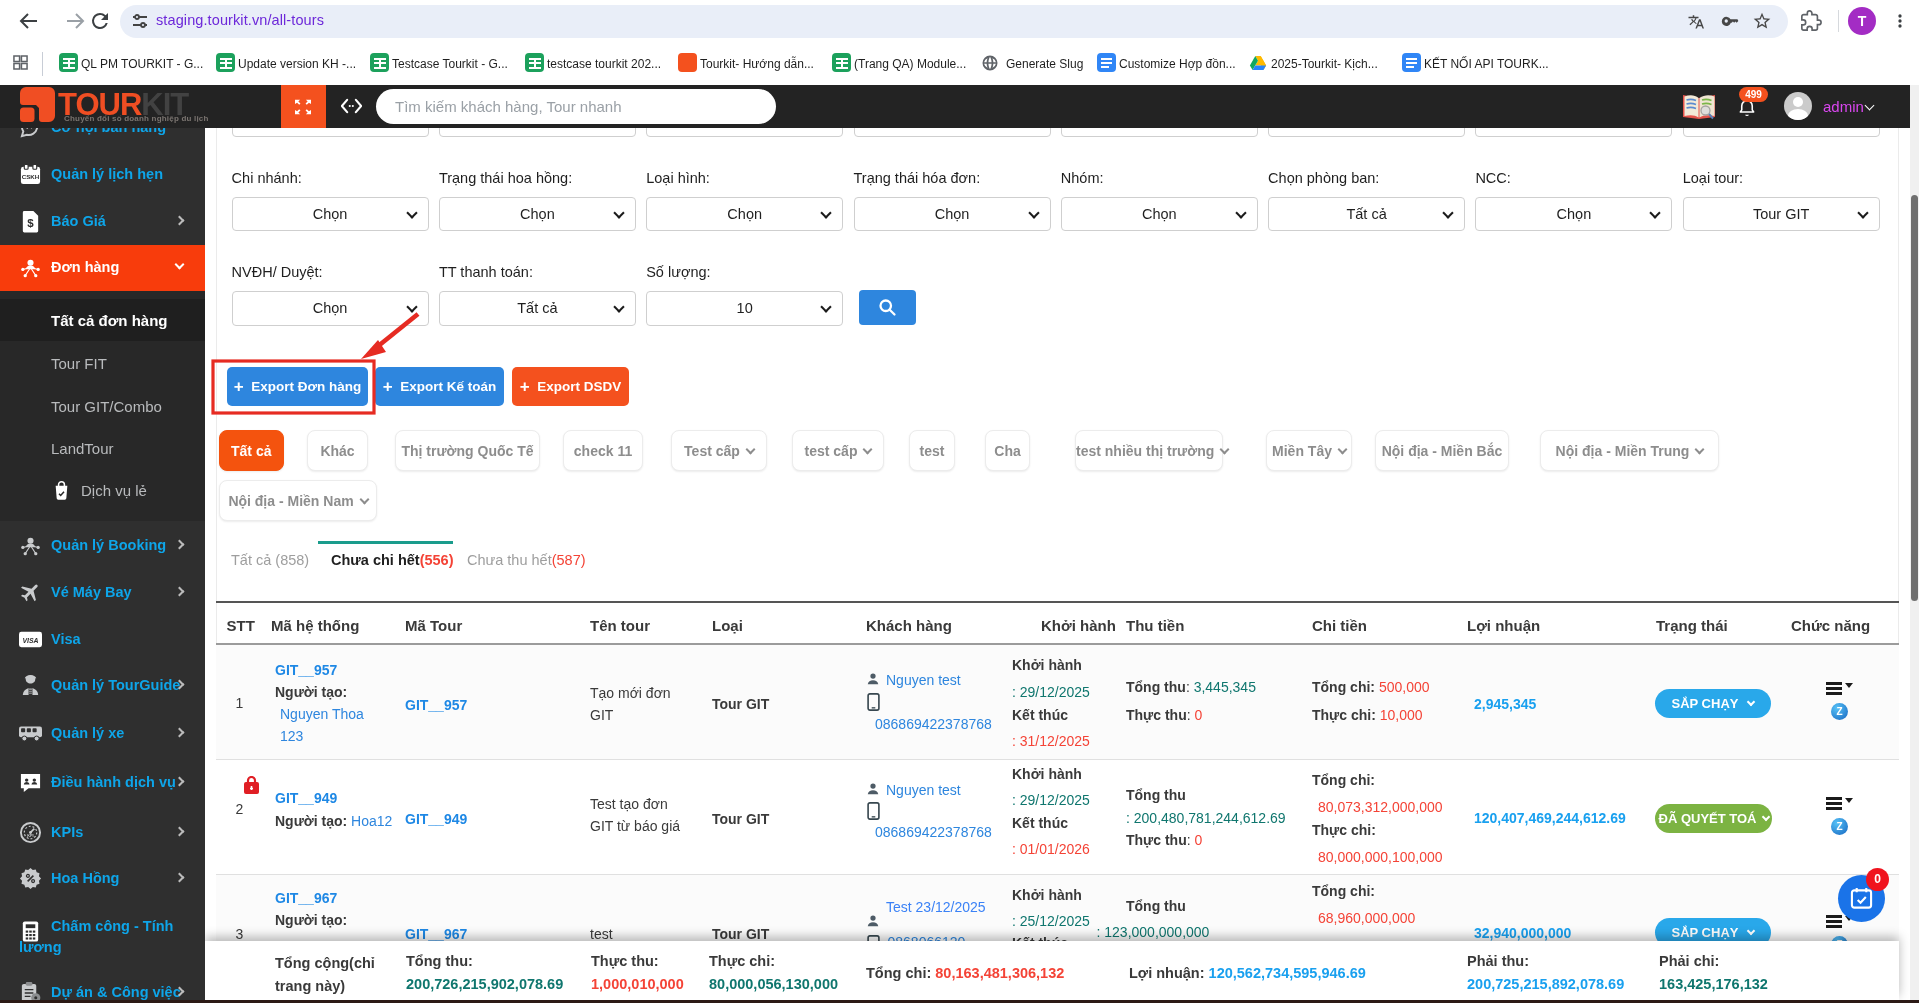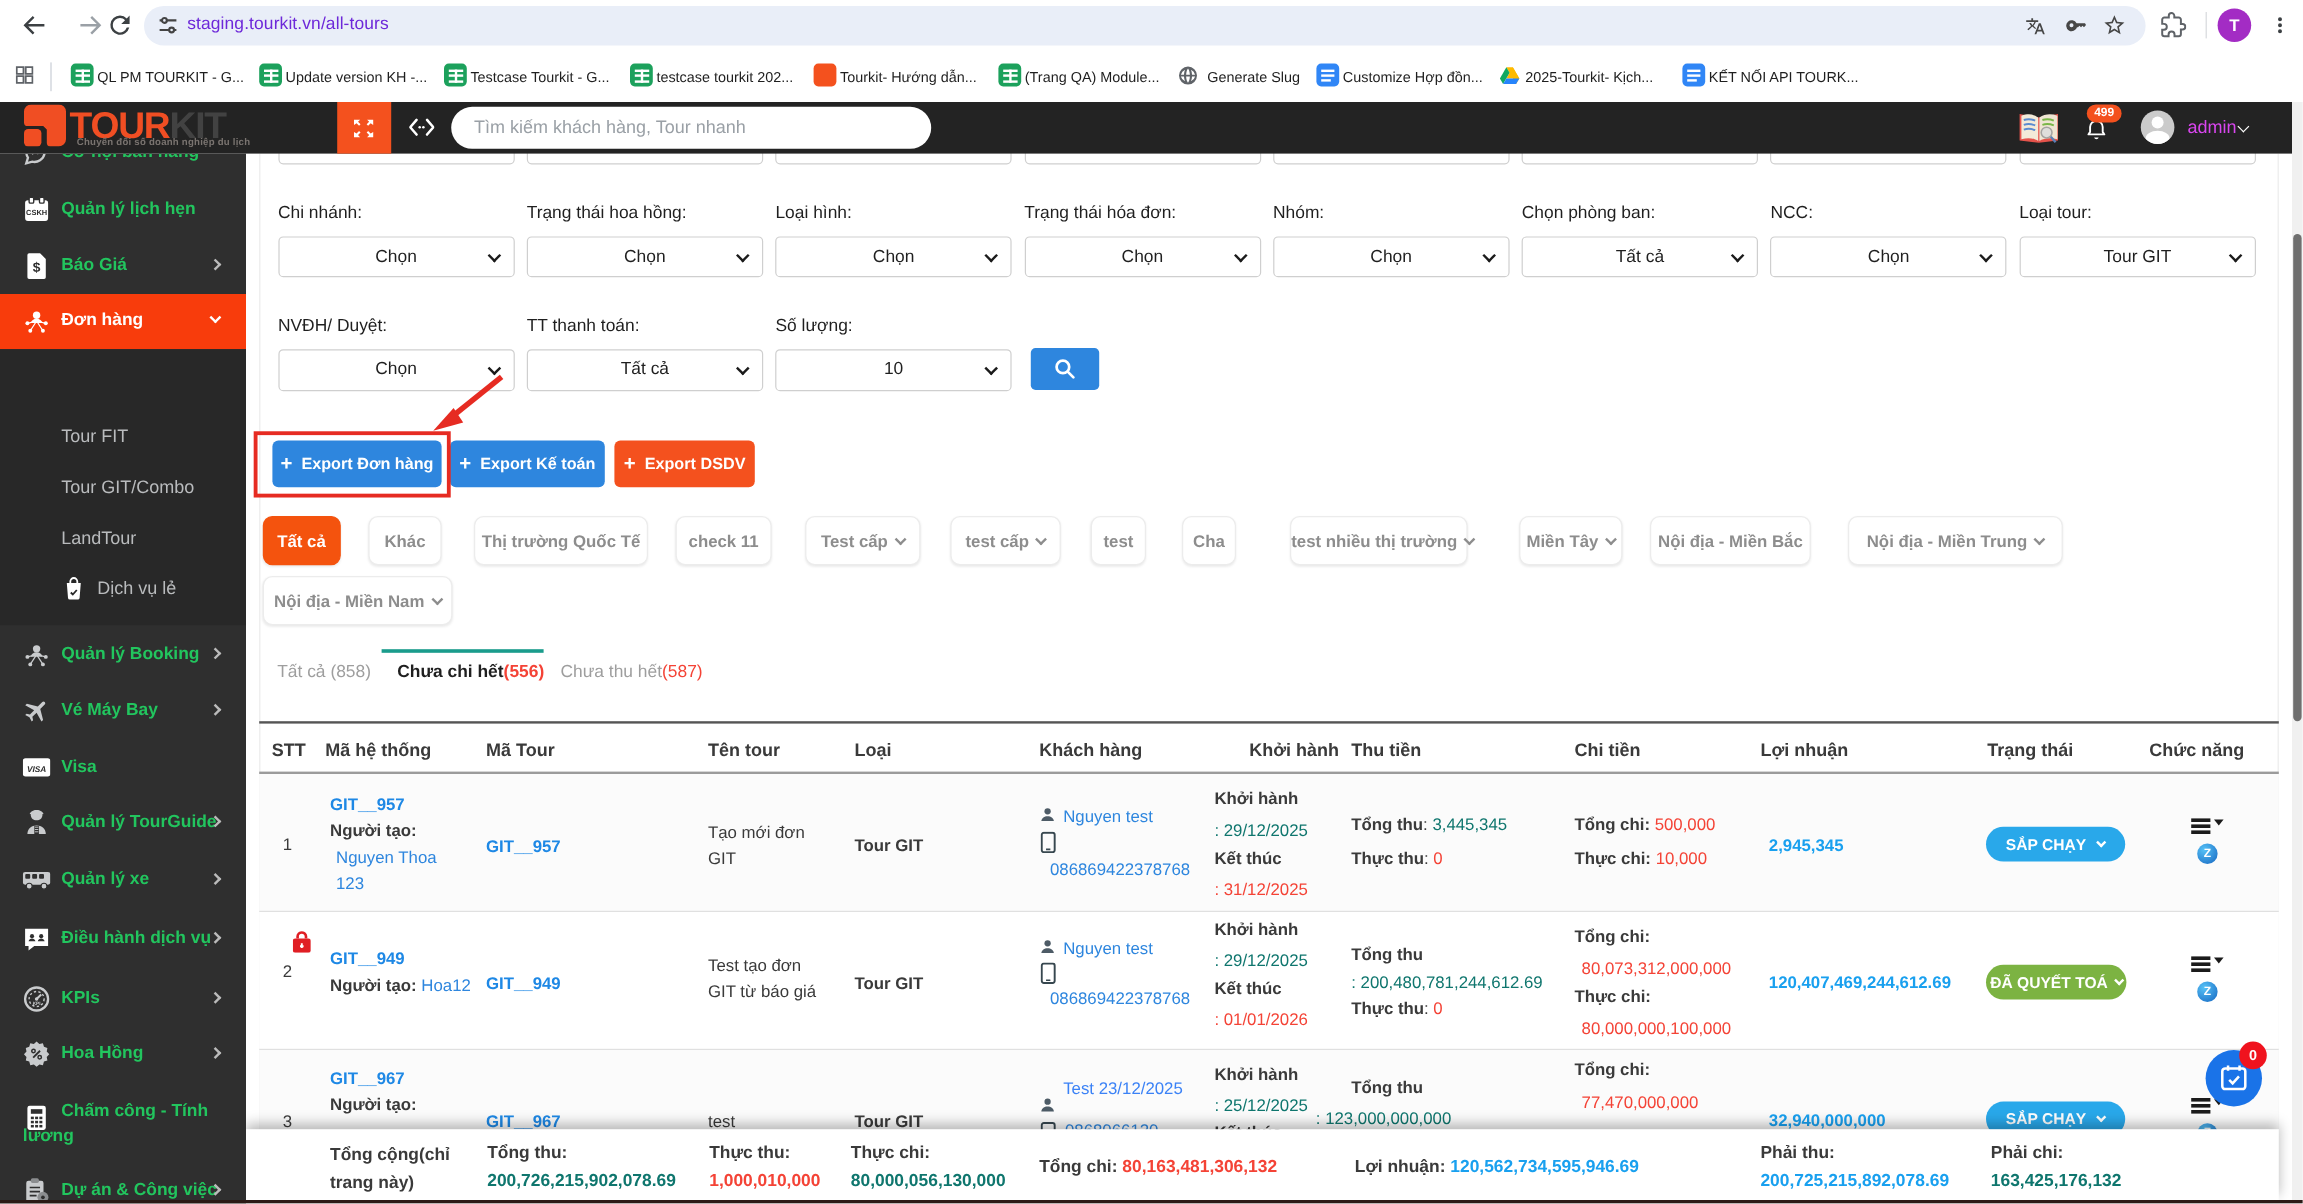--- a/index.html
+++ b/index.html
@@ -26,21 +26,21 @@
  linear-gradient(#fff,#fff) left 0/11px 2px no-repeat,
  linear-gradient(#fff,#fff) left 4px/11px 2px no-repeat,
  linear-gradient(#fff,#fff) left 8px/8px 2px no-repeat}
 
 .apphead{position:absolute;left:0;top:85px;width:1910px;height:43px;background:#232323;z-index:6}
 .fsbtn{position:absolute;left:281px;top:0;width:45px;height:43px;background:#f4511e}
 .searchpill{position:absolute;left:376px;top:4px;width:400px;height:35px;background:#fff;border-radius:18px}
 .searchtxt{position:absolute;left:19px;top:9px;font-size:15px;color:#9aa0a6}
 
 .sidebar{position:absolute;left:0;top:128px;width:205px;height:875px;background:#2f2f2f;z-index:5;overflow:hidden}
-.mi{position:absolute;left:0;width:205px;height:47px;color:#22c55e;font-size:14.5px;font-weight:bold;white-space:nowrap}
+.mi{position:absolute;left:0;width:205px;height:47px;color:#0ea5e9;font-size:14.5px;font-weight:bold;white-space:nowrap}
 .mi .lbl{position:absolute;left:51px;top:15px}
 .mi .ic{position:absolute;left:19px;top:12px;width:23px;height:23px}
 .mi .chev{position:absolute;right:22px;top:19px;width:7px;height:7px;border-right:2px solid #bbb;border-bottom:2px solid #bbb;transform:rotate(-45deg)}
 .submenu{position:absolute;left:0;top:163px;width:205px;height:230px;background:#282828}
 .smi{position:absolute;left:0;width:205px;height:42px;color:#b9bbbd;font-size:15px}
 .smi .lbl{position:absolute;left:51px;top:13px}
 
 .content{position:absolute;left:205px;top:85px;width:1705px;height:918px;background:#fff}
 .flabel{position:absolute;font-size:14.5px;color:#1f1f1f}
 .fsel{position:absolute;width:197px;height:34px;background:#fff;border:1px solid #cfcfcf;border-radius:4px;font-size:14.5px;color:#1f1f1f;text-align:center;line-height:32px}
@@ -248,21 +248,21 @@
             <rect x="1" y="1" width="12" height="18" rx="2" fill="none" stroke="#37474f" stroke-width="1.8"></rect>
             <path d="M5 16.5h4" stroke="#37474f" stroke-width="1.5"></path>
           </svg>
         <div class="c" style="left:672px;top:59px;color:#2e86de">0868066120</div>
         <div class="c b" style="left:796.5px;top:12px">Khởi hành</div>
         <div class="c green" style="left:796.5px;top:38px">: 25/12/2025</div>
         <div class="c b" style="left:796.5px;top:60px">Kết thúc</div>
         <div class="c b" style="left:910.5px;top:23px">Tổng thu</div>
         <div class="c green" style="left:881px;top:49px">: 123,000,000,000</div>
         <div class="c b" style="left:1096.5px;top:8px">Tổng chi:</div>
-        <div class="c red" style="left:1102.5px;top:35px">77,470,000,000</div>
+        <div class="c red" style="left:1102.5px;top:35px">68,960,000,000</div>
         <div class="c b lblue" style="left:1258.5px;top:50px">32,940,000,000</div>
         <div class="pill" style="left:1439.5px;top:43px;width:116px;background:#29a8ea">SẮP CHẠY<span style="display:inline-block;width:6px;height:6px;border-right:2px solid #fff;border-bottom:2px solid #fff;transform:rotate(45deg);margin-left:10px;vertical-align:3px"></span></div>
         <div class="abs" style="left:1610.5px;top:40px">
           <div style="width:16px;height:2.6px;background:#1b1b1b;margin-bottom:2.6px"></div>
           <div style="width:16px;height:2.6px;background:#1b1b1b;margin-bottom:2.6px"></div>
           <div style="width:16px;height:2.6px;background:#1b1b1b"></div>
           <div class="abs" style="left:19px;top:1px;width:0;height:0;border-left:4px solid transparent;border-right:4px solid transparent;border-top:5px solid #1b1b1b"></div>
         </div>
         <div class="abs" style="left:1615.5px;top:61px;width:17px;height:17px;border-radius:50%;background:radial-gradient(circle at 35% 30%,#56c2f7,#1565c0);color:#fff;font-size:10px;font-weight:bold;text-align:center;line-height:17px">Z</div>
       </div>
@@ -415,20 +415,23 @@
           <circle cx="4" cy="14" r="1.7" fill="#fff"></circle>
           <circle cx="20" cy="14" r="1.7" fill="#fff"></circle>
           <circle cx="6.5" cy="20.5" r="1.7" fill="#fff"></circle>
           <circle cx="17.5" cy="20.5" r="1.7" fill="#fff"></circle>
           <path d="M12 12l-8 2M12 12l8 2M12 12l-5.5 8.5M12 12l5.5 8.5" stroke="#fff" stroke-width="1.1"></path>
         </svg>
       <span class="lbl" style="top:14px">Đơn hàng</span>
       <span class="chev" style="border-color:#fff;transform:rotate(45deg);top:16px"></span>
     </div>
     <div class="submenu" style="top:163px;height:230px">
+      <div class="smi" style="top:8px;height:42px;background:#1f1f1f;color:#fff;font-weight:bold">
+          <span class="lbl">Tất cả đơn hàng</span>
+        </div>
       <div class="smi" style="top:51px">
           <span class="lbl">Tour FIT</span>
         </div>
       <div class="smi" style="top:94px">
           <span class="lbl">Tour GIT/Combo</span>
         </div>
       <div class="smi" style="top:136px">
           <span class="lbl">LandTour</span>
         </div>
       <div class="smi" style="top:178px">

